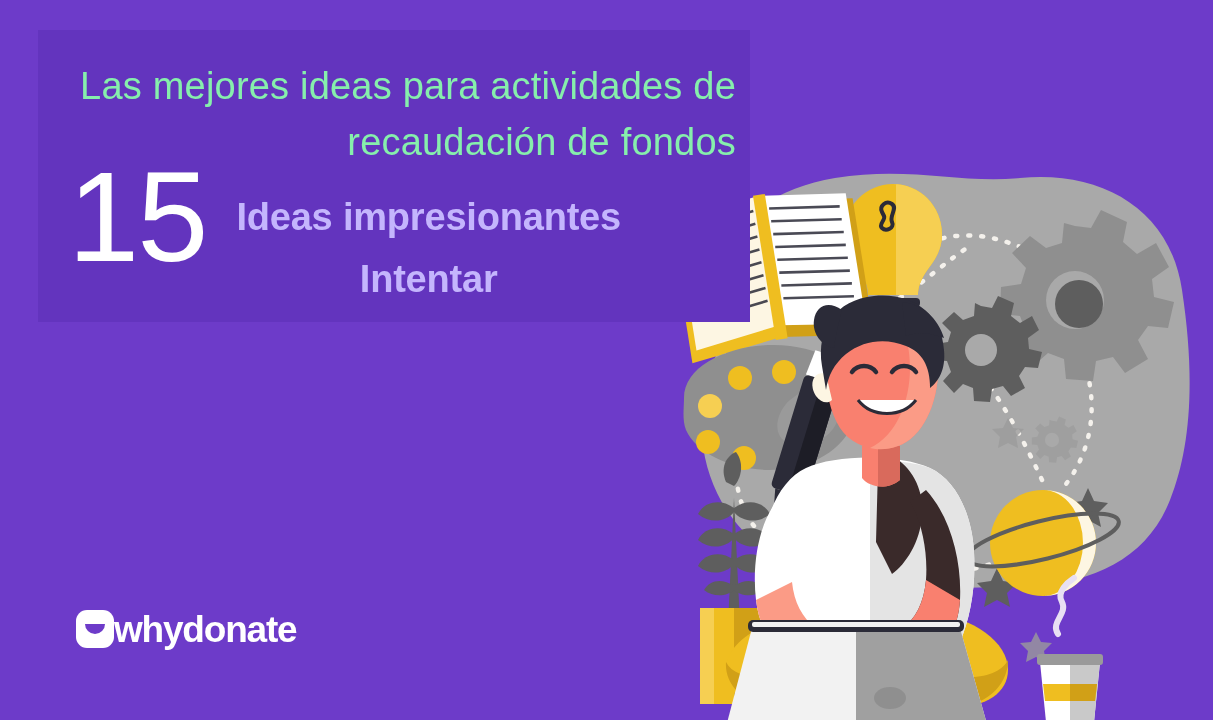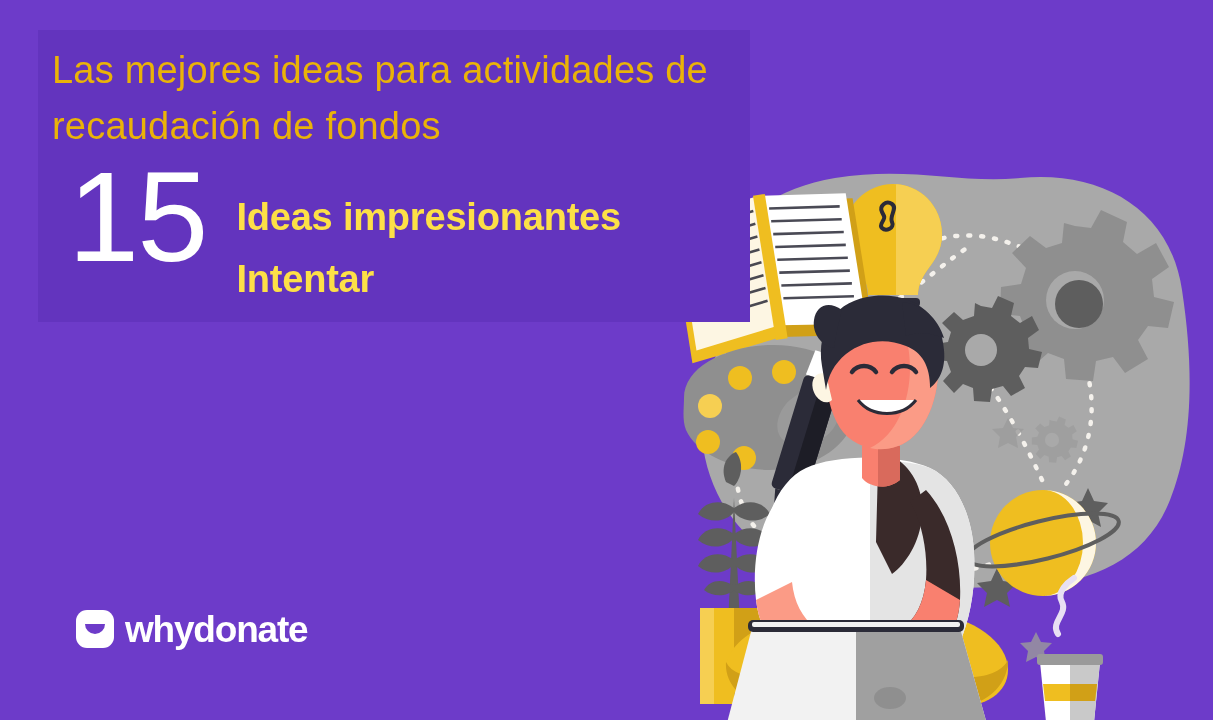--- a/index.html
+++ b/index.html
@@ -27,24 +27,24 @@
     top: 30px;
     width: 712px;
     height: 292px;
     background: #6334be;
     z-index: 6;
   }
 
   .headline-top {
     position: absolute;
     left: 0;
-    top: 12px;
+    top: 28px;
     width: 100%;
-    text-align: left;
-    color: #eab308;
+    text-align: right;
+    color: #86efac;
     font-size: 38px;
     line-height: 56px;
     font-weight: 400;
     letter-spacing: 0.2px;
     padding: 0 14px;
     box-sizing: border-box;
   }
 
   .headline-bottom {
     position: absolute;
@@ -59,26 +59,27 @@
     font-size: 128px;
     line-height: 118px;
     font-weight: 300;
     letter-spacing: -2px;
     margin-top: -12px;
   }
 
   .headline-lines {
     margin-left: 30px;
     margin-top: 16px;
-    color: #fde047;
+    color: #c4b5fd;
     font-size: 38px;
     line-height: 62px;
     font-weight: 700;
     letter-spacing: -0.2px;
     white-space: nowrap;
+    text-align: center;
   }
 
   
   .logo {
     position: absolute;
     left: 76px;
     top: 610px;
     display: flex;
     align-items: center;
     z-index: 7;
@@ -95,21 +96,21 @@
     content: "";
     position: absolute;
     left: 9px;
     top: 14px;
     width: 20px;
     height: 10px;
     background: #6d3bc9;
     border-radius: 0 0 12px 12px;
   }
   .logo-word {
-    margin-left: 11px;
+    margin-left: 0;
     color: #ffffff;
     font-size: 37px;
     line-height: 37px;
     font-weight: 700;
     letter-spacing: -1.2px;
   }
 
   
   .illustration {
     position: absolute;

